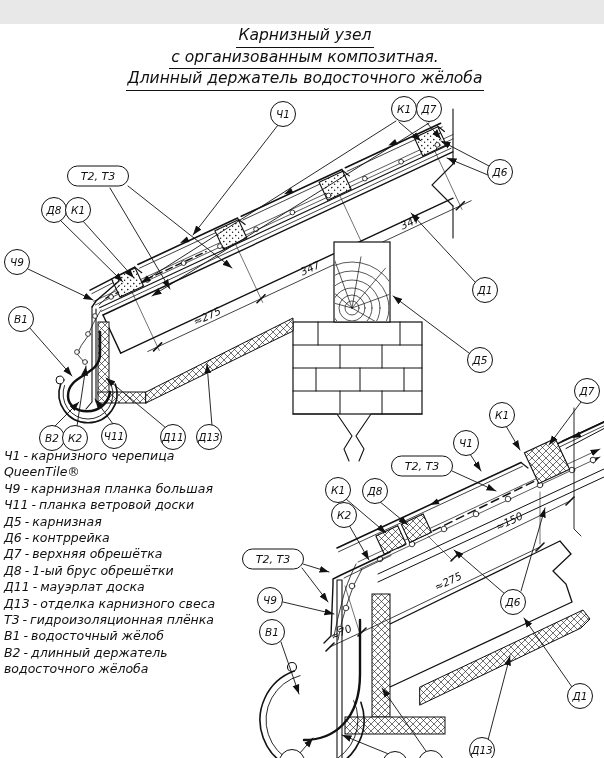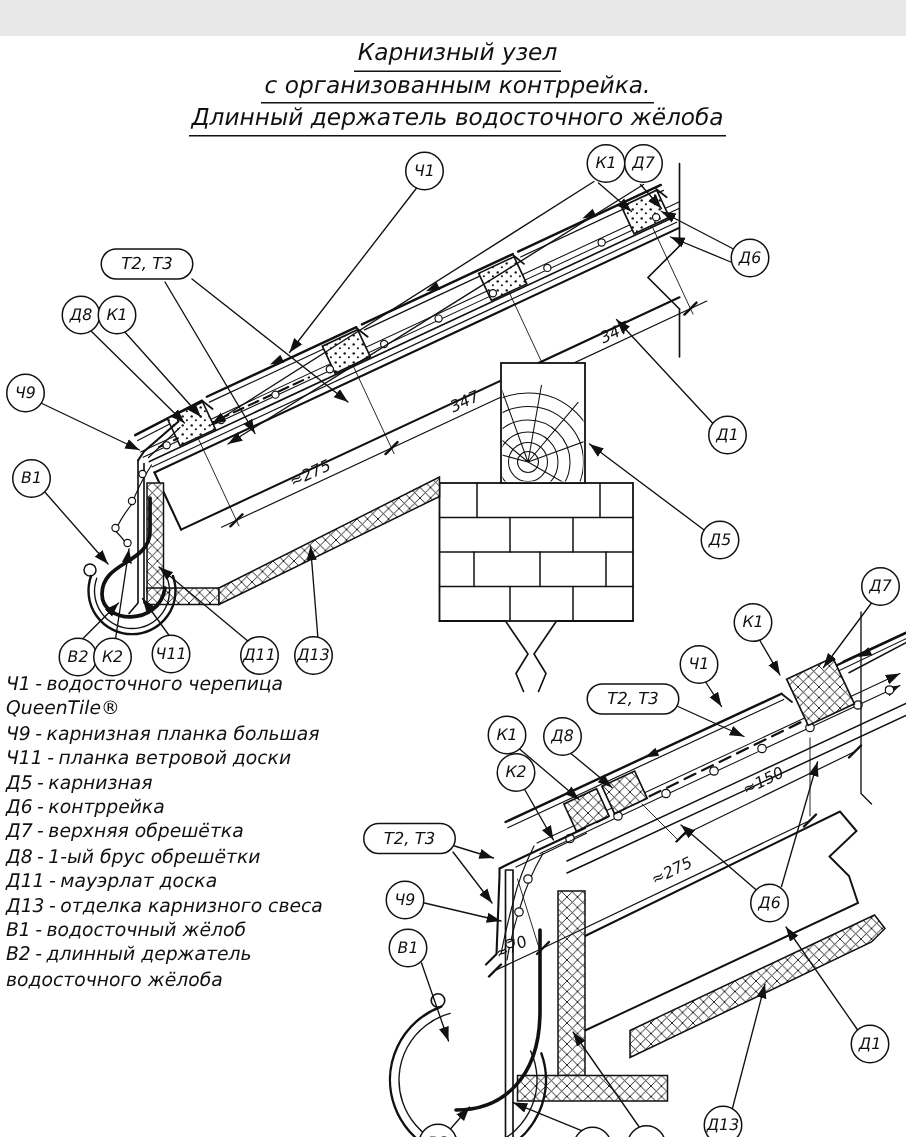--- a/index.html
+++ b/index.html
@@ -21,21 +21,21 @@
   .callout.stadium{width:62px;height:21px;border-radius:11px;font-size:11px;text-align:center;}
   .dim{position:absolute;font-style:italic;font-size:10.5px;white-space:nowrap;}
 </style>
 </head>
 <body>
 
 <div class="page">
 
   <div class="title">
     <div class="tl"><span>Карнизный узел</span></div>
-    <div class="tl"><span>с организованным контррейка.</span></div>
+    <div class="tl"><span>с организованным композитная.</span></div>
     <div class="tl"><span>Длинный держатель водосточного жёлоба</span></div>
   </div>
 
   <svg width="604" height="758" viewBox="0 0 604 758">
     <defs>
       <marker id="ar" markerWidth="11" markerHeight="9" refX="9.5" refY="4" orient="auto" markerUnits="userSpaceOnUse">
         <path d="M0,0.6 L9.5,4 L0,7.4 Z" fill="#111"></path>
       </marker>
       <pattern id="xh" width="7" height="7" patternUnits="userSpaceOnUse">
         <rect width="7" height="7" fill="#fff"></rect>
@@ -269,25 +269,26 @@
       <div class="callout circle" style="left: 292px; top: 738px;">В2</div>
       <div class="callout circle" style="left: 395px; top: 740px;">Ч11</div>
       <div class="callout circle" style="left: 431px; top: 739px;">Д11</div>
       <div class="callout circle" style="left: 482px; top: 726px;">Д13</div>
       <div class="dim" style="left: 509px; top: 497px; transform: translate(-50%, -50%) rotate(-26deg);">≈150</div>
       <div class="dim" style="left: 448px; top: 557px; transform: translate(-50%, -50%) rotate(-26deg);">≈275</div>
       <div class="dim" style="left: 341px; top: 608px; transform: translate(-50%, -50%) rotate(-26deg);">≈70</div>
     </div>
 
   <div class="legend">
-      <div class="legend-item"><span class="lcode">Ч1</span><span class="lsep">-</span><span>водосточного черепица QueenTile®</span></div>
+      <div class="legend-item"><span class="lcode">Ч1</span><span class="lsep">-</span><span>карнизного черепица QueenTile®</span></div>
       <div class="legend-item"><span class="lcode">Ч9</span><span class="lsep">-</span><span>карнизная планка большая</span></div>
       <div class="legend-item"><span class="lcode">Ч11</span><span class="lsep">-</span><span>планка ветровой доски</span></div>
       <div class="legend-item"><span class="lcode">Д5</span><span class="lsep">-</span><span>карнизная</span></div>
       <div class="legend-item"><span class="lcode">Д6</span><span class="lsep">-</span><span>контррейка</span></div>
       <div class="legend-item"><span class="lcode">Д7</span><span class="lsep">-</span><span>верхняя обрешётка</span></div>
       <div class="legend-item"><span class="lcode">Д8</span><span class="lsep">-</span><span>1-ый брус обрешётки</span></div>
       <div class="legend-item"><span class="lcode">Д11</span><span class="lsep">-</span><span>мауэрлат доска</span></div>
       <div class="legend-item"><span class="lcode">Д13</span><span class="lsep">-</span><span>отделка карнизного свеса</span></div>
+      <div class="legend-item"><span class="lcode">Т3</span><span class="lsep">-</span><span>гидроизоляционная плёнка</span></div>
       <div class="legend-item"><span class="lcode">В1</span><span class="lsep">-</span><span>водосточный жёлоб</span></div>
       <div class="legend-item"><span class="lcode">В2</span><span class="lsep">-</span><span>длинный держатель водосточного жёлоба</span></div>
     </div>
 </div>
 
 </body></html>

